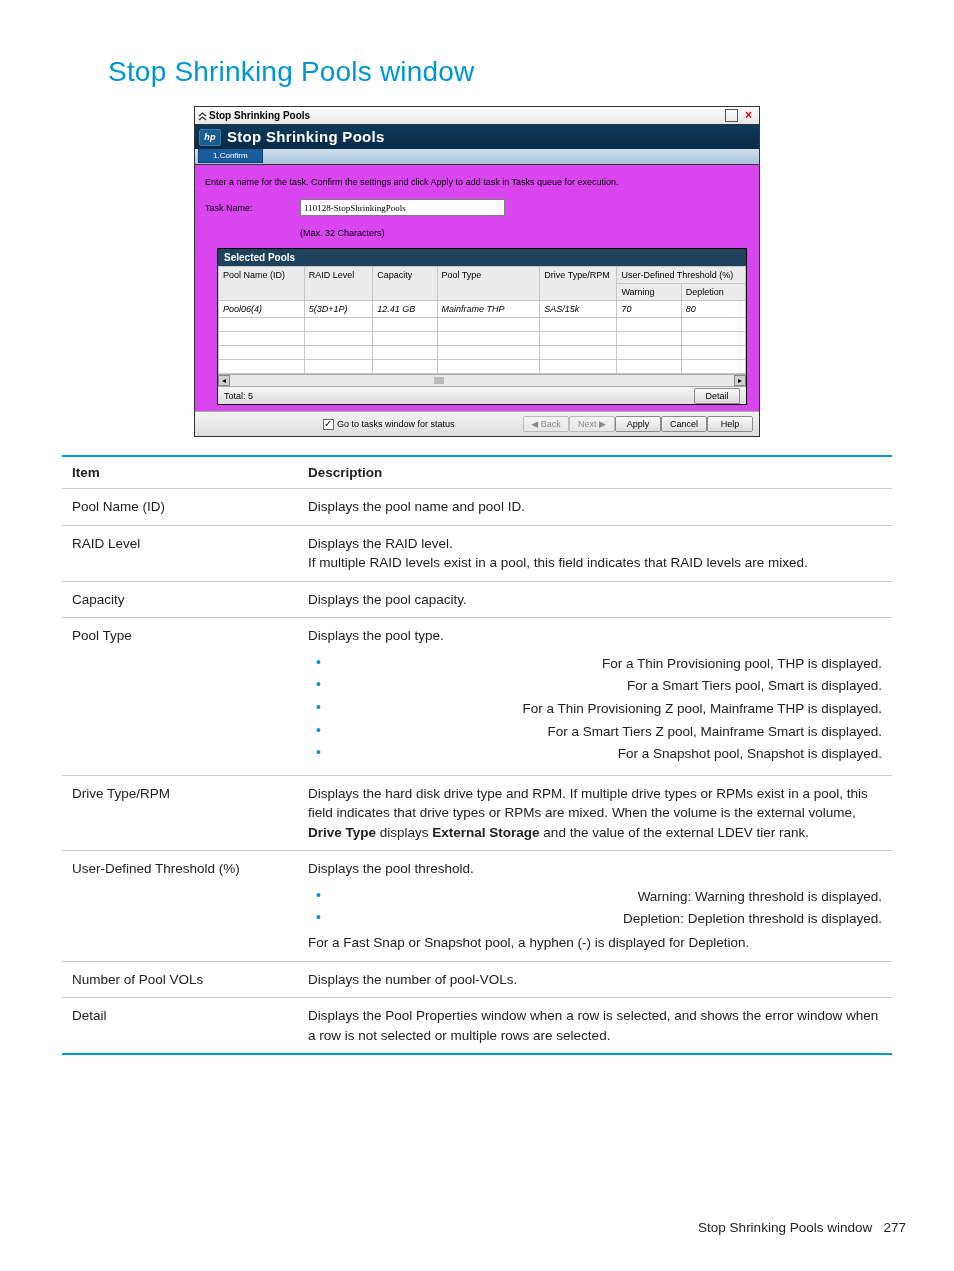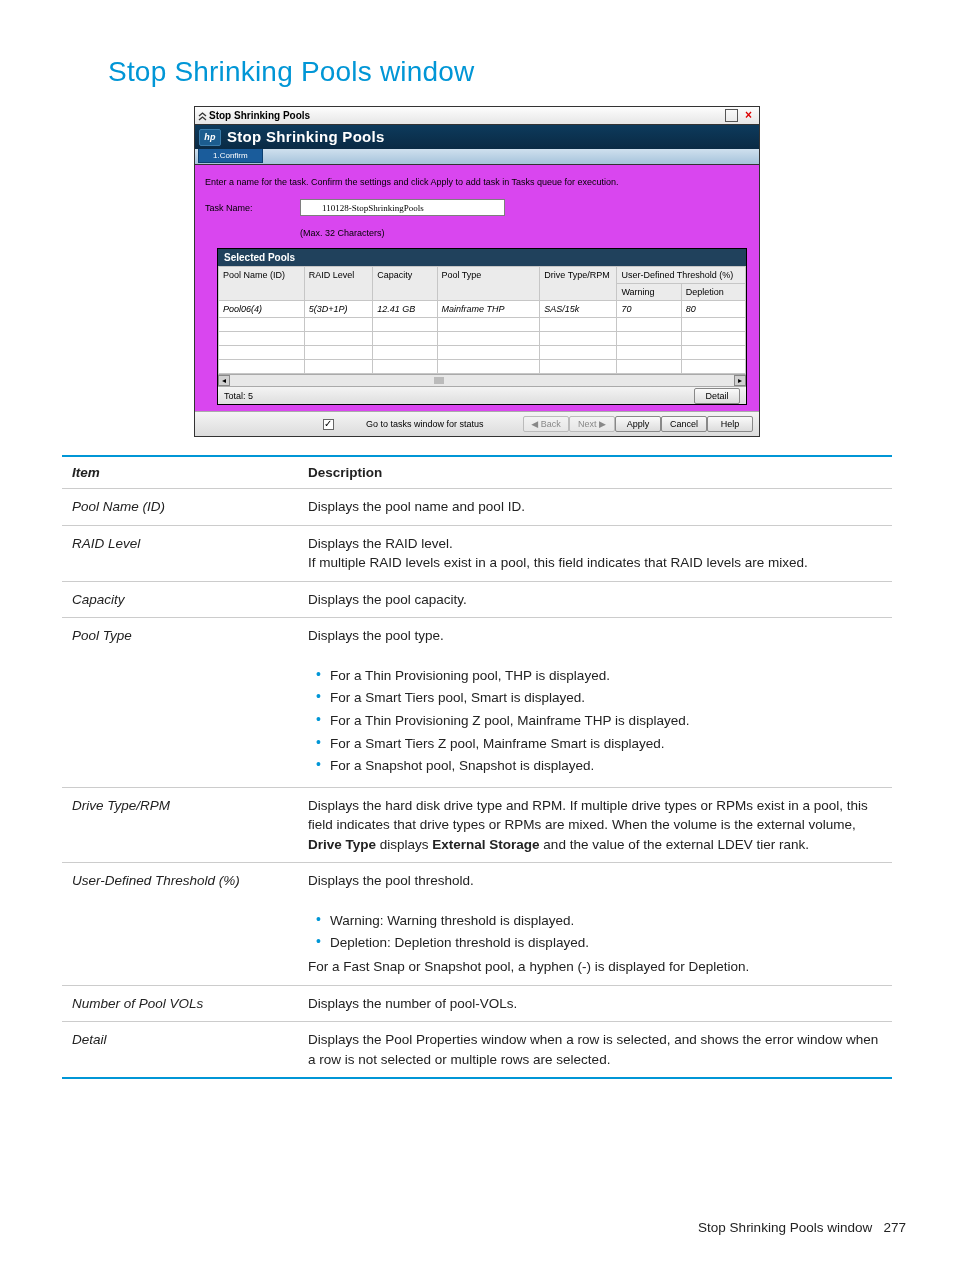--- a/index.html
+++ b/index.html
@@ -22,21 +22,21 @@
   .shot-header { background: linear-gradient(#0d3a5c,#0a2a44); color: #fff; height: 24px; line-height: 24px; font-size: 15px; font-weight: bold; padding-left: 4px; display: flex; align-items: center; letter-spacing: 0.3px; }
   .hp-badge { display: inline-flex; align-items: center; justify-content: center; width: 22px; height: 17px; background: #1c5d8f; border: 1px solid #3a7cab; border-radius: 2px; font-size: 9px; font-style: italic; margin-right: 6px; }
 
   .shot-subbar { background: linear-gradient(#cfe0ee,#a6c3db); height: 16px; border-bottom: 1px solid #333; }
   .step-tab { display: inline-block; height: 14px; line-height: 14px; background: #1a5c9b; color: #fff; font-size: 8px; padding: 0 14px; margin: 0 0 0 3px; border: 1px solid #0b3f70; border-top: none; }
 
   .shot-body { padding: 12px 10px 6px 10px; }
   .instr { font-size: 9px; margin-bottom: 12px; }
   .tn-row { display: flex; align-items: center; font-size: 9px; }
   .tn-label { width: 95px; }
-  .tn-input { width: 205px; height: 17px; border: 1px solid #7e7e7e; padding: 0 21px; font-size: 9px; font-family: Verdana; margin-right: 4px; background:#fff; }
+  .tn-input { width: 205px; height: 17px; border: 1px solid #7e7e7e; padding: 0 3px; font-size: 9px; font-family: Verdana; margin-right: 4px; background:#fff; }
   .tn-hint { font-size: 9px; margin-left: 95px; margin-top: 12px; }
 
   .grid-wrap { margin: 10px 0 0 12px; width: 530px; border: 1px solid #000; }
   .grid-head { background: #20415c; color: #fff; font-weight: bold; font-size: 10px; height: 17px; line-height: 17px; padding-left: 6px; }
   .grid-table { width: 100%; border-collapse: collapse; table-layout: fixed; font-size: 9px; }
   .grid-table th, .grid-table td { border: 1px solid #c6c6c6; padding: 3px 4px; vertical-align: top; background: #fff; text-align: left; }
   .grid-table thead th { background: #ebebeb; font-weight: normal; height: 14px; }
   .grid-table tbody td { height: 14px; font-style: italic; }
   .grid-table tbody tr.empty td { height: 14px; }
   .num { text-align: right; }
@@ -45,30 +45,30 @@
   .grid-scroll .thumb-l { position: absolute; left: 0; top: 0; width: 12px; height: 11px; background: #d0d0d0; border:1px solid #888; font-size:8px; text-align:center; line-height:9px; }
   .grid-scroll .thumb-r { position: absolute; right: 0; top: 0; width: 12px; height: 11px; background: #d0d0d0; border:1px solid #888; font-size:8px; text-align:center; line-height:9px; }
   .grid-scroll .track-mark { position: absolute; left: 216px; top: 2px; width: 10px; height: 7px; background: #bbb; }
   .grid-footer { display:flex; justify-content:space-between; align-items:center; background: linear-gradient(#f4f4f4,#dedede); height: 18px; padding: 0 6px; font-size: 9px; border-top:1px solid #aaa; }
   .btn-sm { display: inline-block; min-width: 46px; height: 16px; line-height: 14px; font-size: 9px; text-align: center; background: linear-gradient(#fafafa,#dcdcdc); border: 1px solid #888; border-radius: 2px; padding: 0 6px; }
   .btn-disabled { color: #888; background: linear-gradient(#f3f3f3,#e6e6e6); border-color:#bbb; }
 
   .shot-footer { background: linear-gradient(#f4f4f4,#dcdcdc); border-top: 1px solid #aaa; padding: 4px 6px; text-align: right; display:flex; justify-content:flex-end; align-items:center; gap:4px; }
   .chk { width: 11px; height: 11px; border: 1px solid #666; display: inline-block; background: #fff; position: relative; margin-right:3px; vertical-align:middle; }
   .chk::after { content: "✓"; position: absolute; left: 0; top: -2px; font-size: 10px; color: #000; }
-  .chk-label { font-size: 9px; margin-right: auto; margin-left: 122px; display:flex; align-items:center;gap:29px; }
+  .chk-label { font-size: 9px; margin-right: auto; margin-left: 122px; display:flex; align-items:center; }
   .shot-footer-inner { display:flex; align-items:center; width:100%; }
 
   
   .desc-table { width: 100%; border-collapse: collapse; border-top: 2px solid #0096d6; border-bottom: 2px solid #0096d6; font-size: 13.5px; }
   .desc-table th { text-align: left; font-weight: bold; padding: 8px 10px; border-bottom: 1px solid #ccc; }
   .desc-table td { padding: 8px 10px; border-bottom: 1px solid #ccc; vertical-align: top; line-height: 1.45; }
   .desc-table tr:last-child td { border-bottom: none; }
-  .desc-table td:first-child, .desc-table th:first-child { width: 236px; font-style: italic; }
-  .desc-table ul { list-style: none; padding-left: 8px; margin-top: 20px; }
+  .desc-table td:first-child, .desc-table th:first-child { width: 236px; }
+  .desc-table ul { list-style: none; padding-left: 8px; margin-top: 8px; text-align: right; }
   .desc-table ul li { position: relative; padding-left: 14px; margin: 3px 0; }
   .desc-table ul li::before { content: "•"; position: absolute; left: 0; top: 0; color: #0096d6; font-size: 14px; line-height: 1.2; }
   .post-ul { margin-top: 4px; }
 
   .page-footer { position: absolute; bottom: 36px; right: 48px; font-size: 13.5px; }
 </style>
 </head>
 <body>
 
 <div class="page">

